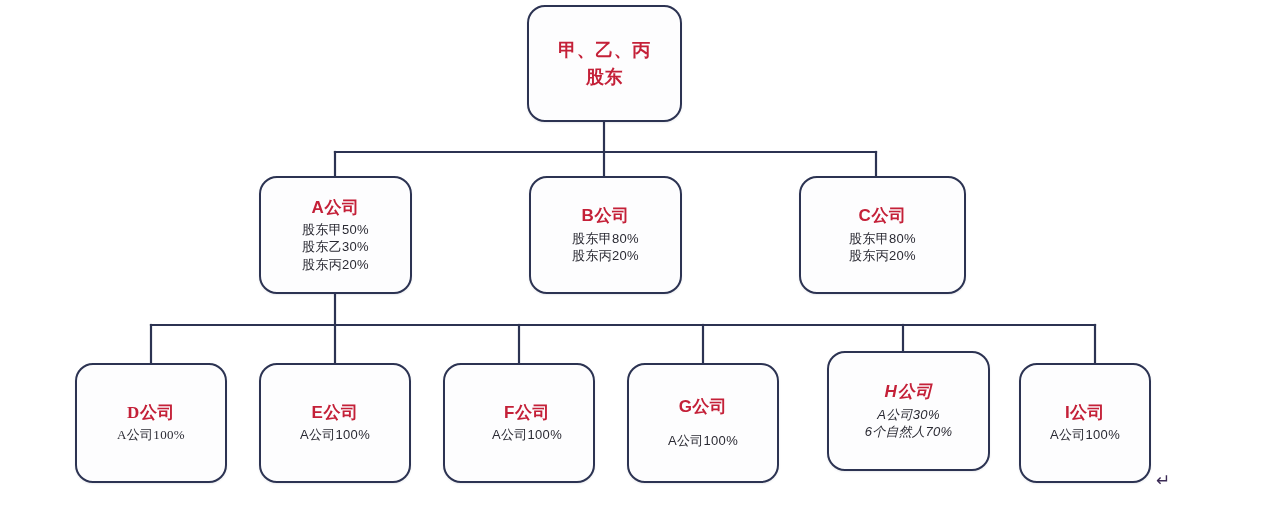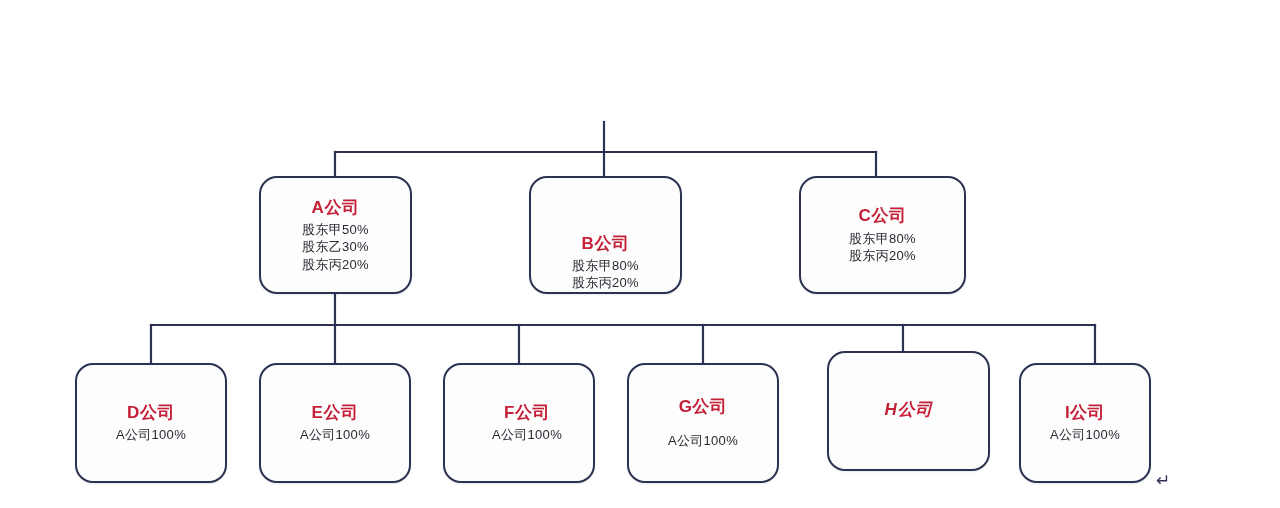--- a/index.html
+++ b/index.html
@@ -68,24 +68,24 @@
   }
   
   #node-root {
     left: 527px;
     top: 5px;
     width: 155px;
     height: 117px;
   }
   
   #node-a { left: 259px; top: 176px; width: 153px; height: 118px; }
-  #node-b { left: 529px; top: 176px; width: 153px; height: 118px; justify-content: flex-end; }
+  #node-b { left: 529px; top: 176px; width: 153px; height: 118px; }
   #node-c { left: 799px; top: 176px; width: 167px; height: 118px; }
   
-  #node-d { left: 75px;  top: 363px; width: 152px; height: 120px; }
+  #node-d { left: 75px;  top: 363px; width: 152px; height: 120px; font-family: Liberation Serif, serif; }
   #node-e { left: 259px; top: 363px; width: 152px; height: 120px; }
   #node-f { left: 443px; top: 363px; width: 152px; height: 120px; padding-left: 16px; }
   #node-g { left: 627px; top: 363px; width: 152px; height: 120px; gap: 12px; }
   #node-h { left: 827px; top: 351px; width: 163px; height: 120px; font-style: italic; }
   #node-i { left: 1019px; top: 363px; width: 132px; height: 120px; }
 
   .watermark {
     position: absolute;
     left: 1000px;
     top: 414px;
@@ -125,20 +125,24 @@
       <line x1="151" y1="325" x2="1095" y2="325"></line>
       <line x1="151" y1="325" x2="151" y2="363"></line>
       <line x1="335" y1="325" x2="335" y2="363"></line>
       <line x1="519" y1="325" x2="519" y2="363"></line>
       <line x1="703" y1="325" x2="703" y2="363"></line>
       <line x1="903" y1="325" x2="903" y2="363"></line>
       <line x1="1095" y1="325" x2="1095" y2="363"></line>
     </g>
   </svg>
 
+  <div class="node" id="node-root">
+    <div class="node-title root">甲、乙、丙</div>
+    <div class="node-title root">股东</div>
+  </div>
 
   <div class="node" id="node-a">
     <div class="node-title">A公司</div>
     <div class="node-body">
       <div class="node-line">股东甲50%</div>
       <div class="node-line">股东乙30%</div>
       <div class="node-line">股东丙20%</div>
     </div>
   </div>
 
@@ -181,20 +185,24 @@
 
   <div class="node" id="node-g">
     <div class="node-title">G公司</div>
     <div class="node-body">
       <div class="node-line">A公司100%</div>
     </div>
   </div>
 
   <div class="node" id="node-h">
     <div class="node-title">H公司</div>
+    <div class="node-body">
+      <div class="node-line">A公司30%</div>
+      <div class="node-line">6个自然人70%</div>
+    </div>
   </div>
 
   <div class="node" id="node-i">
     <div class="node-title">I公司</div>
     <div class="node-body">
       <div class="node-line">A公司100%</div>
     </div>
   </div>
 
   <div class="pilcrow">↵</div>

